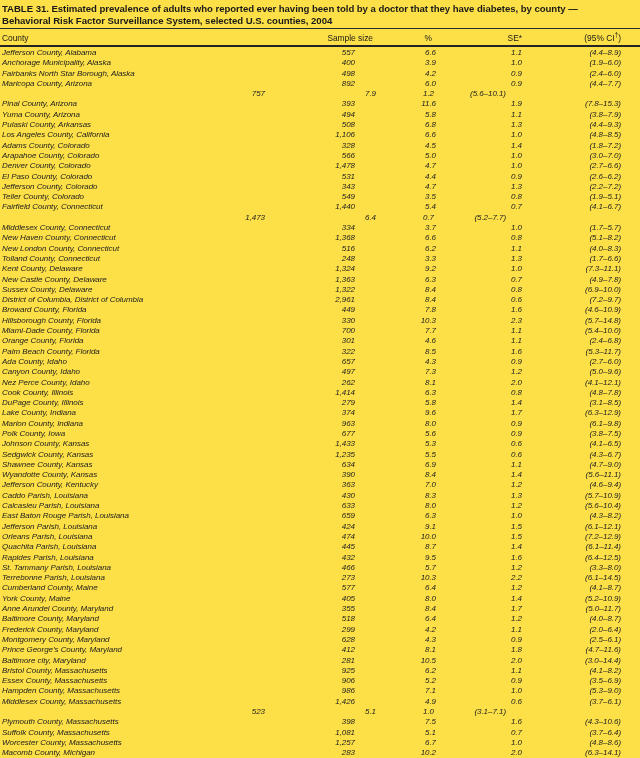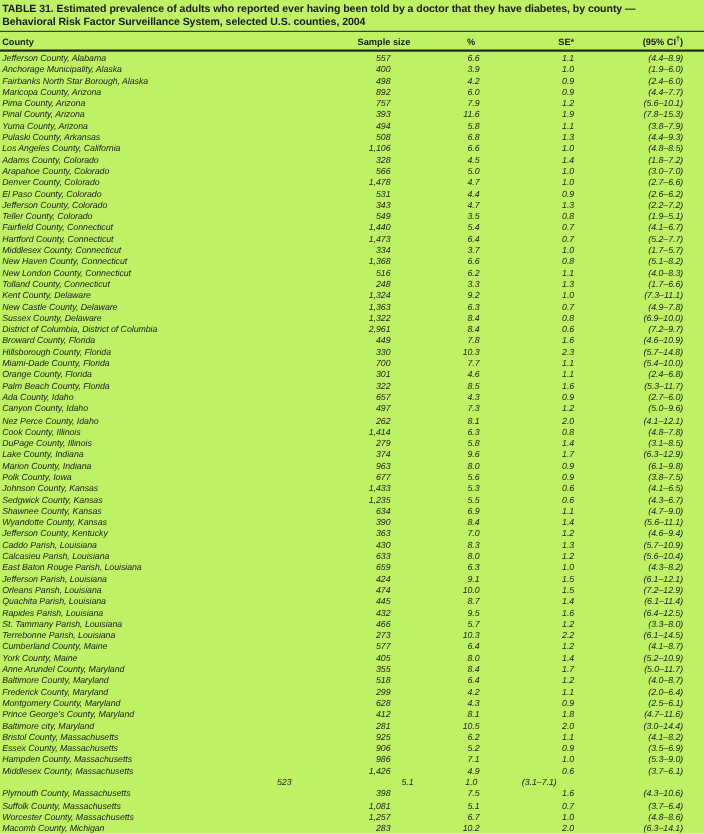--- a/index.html
+++ b/index.html
@@ -1,27 +1,27 @@
 <!DOCTYPE html>
 <html><head>
 <meta charset="utf-8">
 <style>
   html,body{margin:0;padding:0;background:#ffffff;}
   .page{
-    width:640px;height:758px;overflow:hidden;background:#bef264;
+    width:640px;height:758px;overflow:hidden;background:#fde047;
     font-family:"Liberation Sans",sans-serif;color:#1e1e1e;position:relative;
   }
   .title{
     padding:3px 2px 0 2px;font-weight:bold;font-size:9.6px;line-height:11.5px;
     letter-spacing:-0.05px;color:#191919;white-space:nowrap;
   }
   .thead{
     margin-top:2px;border-top:1.3px solid #2b2b2b;height:14px;
     display:grid;grid-template-columns:1fr 90px 60px 88px 115px;
-    align-items:end;font-weight:bold;font-size:8.4px;padding-bottom:2px;color:#191919;
+    align-items:end;font-weight:normal;font-size:8.4px;padding-bottom:2px;color:#191919;
   }
   .rule-heavy{height:0;border-top:2px solid #242424;}
   .tbody{padding-top:1px;font-style:italic;}
   .row{
     display:grid;grid-template-columns:1fr 90px 60px 88px 115px;
     height:10.31px;line-height:10.31px;font-size:8px;letter-spacing:-0.05px;color:#212121;
     white-space:nowrap;
   }
   .county{text-align:left;padding-left:2px;overflow:hidden;}
   .samp,.pct,.se,.ci{text-align:right;}
@@ -76,21 +76,20 @@
     <div class="ci">(2.4–6.0)</div>
   </div>
       <div class="row">
     <div class="county">Maricopa County, Arizona</div>
     <div class="samp">892</div>
     <div class="pct">6.0</div>
     <div class="se">0.9</div>
     <div class="ci">(4.4–7.7)</div>
   </div>
       <div class="row">
-    <div class="county">Pima County, Arizona</div>
     <div class="samp">757</div>
     <div class="pct">7.9</div>
     <div class="se">1.2</div>
     <div class="ci">(5.6–10.1)</div>
   </div>
       <div class="row">
     <div class="county">Pinal County, Arizona</div>
     <div class="samp">393</div>
     <div class="pct">11.6</div>
     <div class="se">1.9</div>
@@ -160,21 +159,20 @@
     <div class="ci">(1.9–5.1)</div>
   </div>
       <div class="row">
     <div class="county">Fairfield County, Connecticut</div>
     <div class="samp">1,440</div>
     <div class="pct">5.4</div>
     <div class="se">0.7</div>
     <div class="ci">(4.1–6.7)</div>
   </div>
       <div class="row">
-    <div class="county">Hartford County, Connecticut</div>
     <div class="samp">1,473</div>
     <div class="pct">6.4</div>
     <div class="se">0.7</div>
     <div class="ci">(5.2–7.7)</div>
   </div>
       <div class="row">
     <div class="county">Middlesex County, Connecticut</div>
     <div class="samp">334</div>
     <div class="pct">3.7</div>
     <div class="se">1.0</div>

